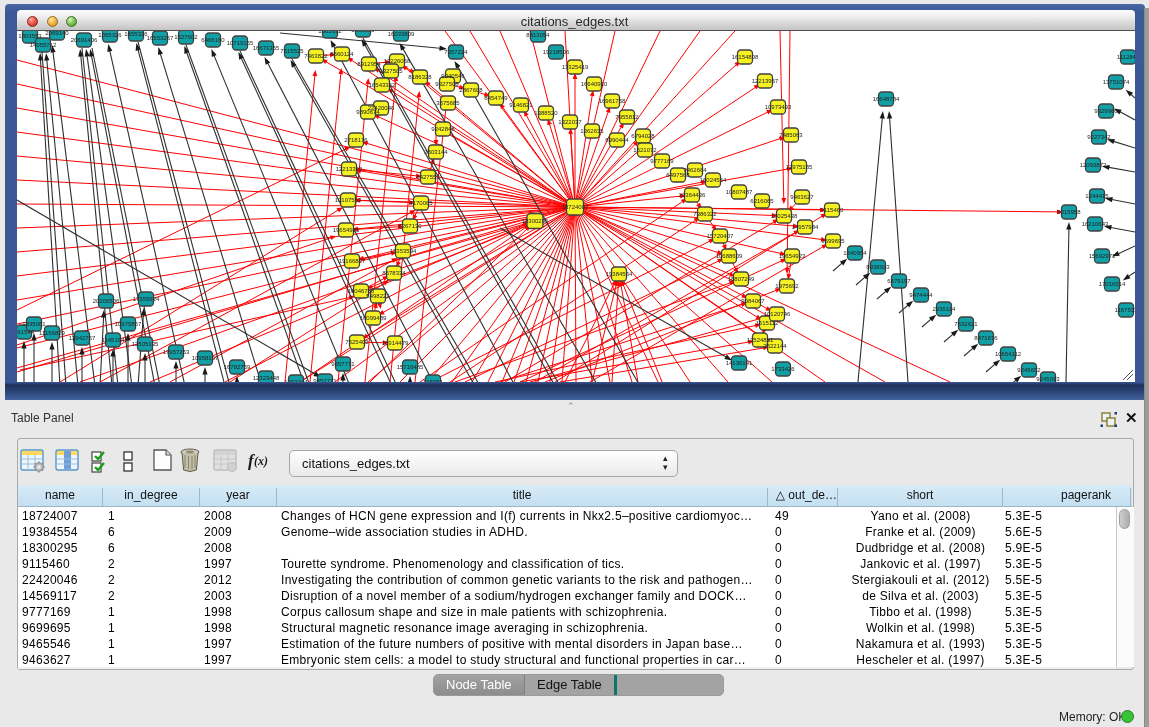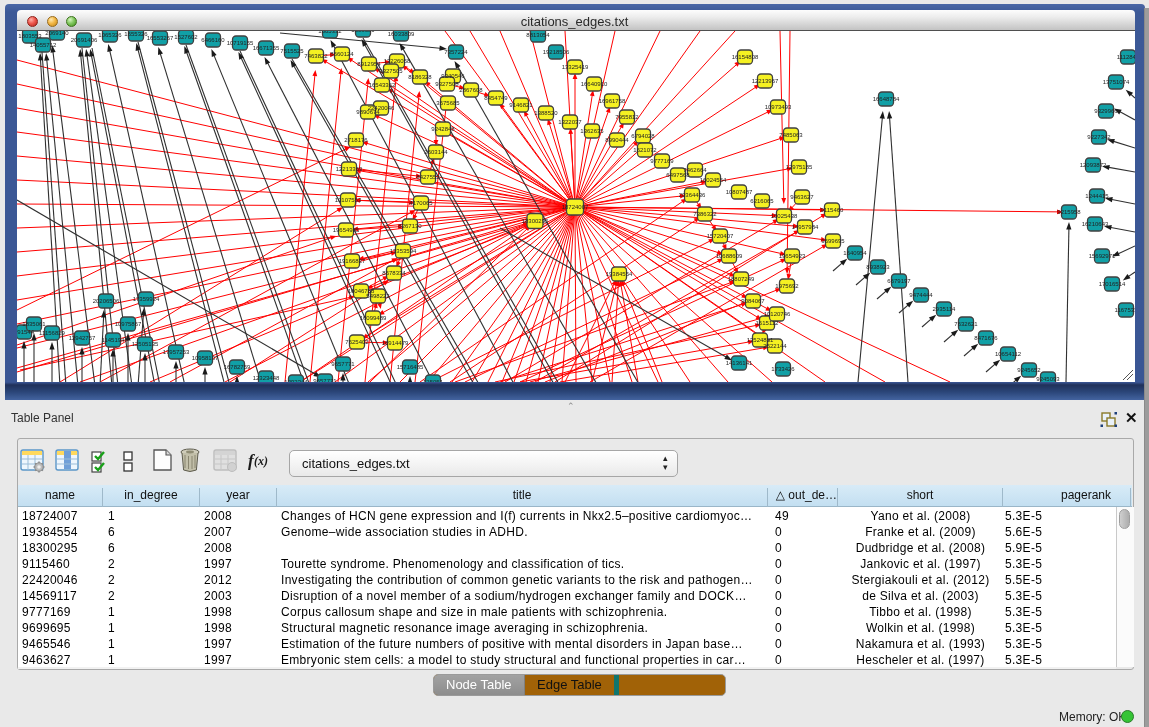--- a/index.html
+++ b/index.html
@@ -36,22 +36,22 @@
 .c-name{left:4px;}
 .c-deg{left:90px;}
 .c-year{left:186px;}
 .c-title{left:263px;width:486px;}
 .c-od{left:757px;}
 .c-short{left:820px;width:165px;text-align:center;}
 .c-pr{left:987px;}
 #vscroll{position:absolute;left:1116px;top:507px;width:18px;height:160px;background:#fbfbfb;border-left:1px solid #c9c9c9;box-sizing:border-box;}
 #vthumb{position:absolute;left:1119px;top:509px;width:11px;height:20px;background:linear-gradient(90deg,#cfcfcf,#adadad);border:1px solid #9e9e9e;box-sizing:border-box;border-radius:6px;}
 #hstrip{position:absolute;left:18px;top:667px;width:1098px;height:2px;background:#f2f2f2;}
-#segctl{position:absolute;left:433px;top:674px;height:20px;border:1px solid #9a9a9a;border-radius:5px;overflow:hidden;background:#a16207;display:flex;}
-.seg{font-size:13px;padding:2px 12px 0 12px;height:18px;color:#111;border-right:5px solid #0f766e;}
+#segctl{position:absolute;left:433px;top:674px;height:20px;border:1px solid #9a9a9a;border-radius:5px;overflow:hidden;background:#a3a3a3;display:flex;}
+.seg{font-size:13px;padding:2px 12px 0 12px;height:18px;color:#111;border-right:3px solid #0f766e;}
 .seg.sel{background:linear-gradient(180deg,#a2a2a2,#8d8d8d);color:#fff;border-right:1px solid #808080;}
 .seg.last{border-right:none;margin-top:20px;}
 #memtext{position:absolute;left:1059px;top:710px;font-size:12px;color:#222;}
 #memdot{position:absolute;left:1121px;top:710px;width:13px;height:13px;border-radius:50%;background:#35c435;border:1px solid #2a7a2a;box-sizing:border-box;}
 #rightstrip{position:absolute;left:1144px;top:8px;width:5px;height:719px;background:#9c9c9c;border-left:1px solid #8a8a8a;box-sizing:border-box;}
 #splitnotch{position:absolute;left:567px;top:401px;font-size:9px;color:#888;}
 </style></head>
 <body>
 <div id="page">
 <div id="blueframe"></div>
@@ -824,21 +824,21 @@
       <span class="c-deg">1</span>
       <span class="c-year">2008</span>
       <span class="c-title">Changes of HCN gene expression and I(f) currents in Nkx2.5–positive cardiomyoc…</span>
       <span class="c-od">49</span>
       <span class="c-short">Yano et al. (2008)</span>
       <span class="c-pr">5.3E-5</span>
     </div>
 <div class="trow" style="top:523px">
       <span class="c-name">19384554</span>
       <span class="c-deg">6</span>
-      <span class="c-year">2007</span>
+      <span class="c-year">2009</span>
       <span class="c-title">Genome–wide association studies in ADHD.</span>
       <span class="c-od">0</span>
       <span class="c-short">Franke et al. (2009)</span>
       <span class="c-pr">5.6E-5</span>
     </div>
 <div class="trow" style="top:539px">
       <span class="c-name">18300295</span>
       <span class="c-deg">6</span>
       <span class="c-year">2008</span>
       <span class="c-od">0</span>

